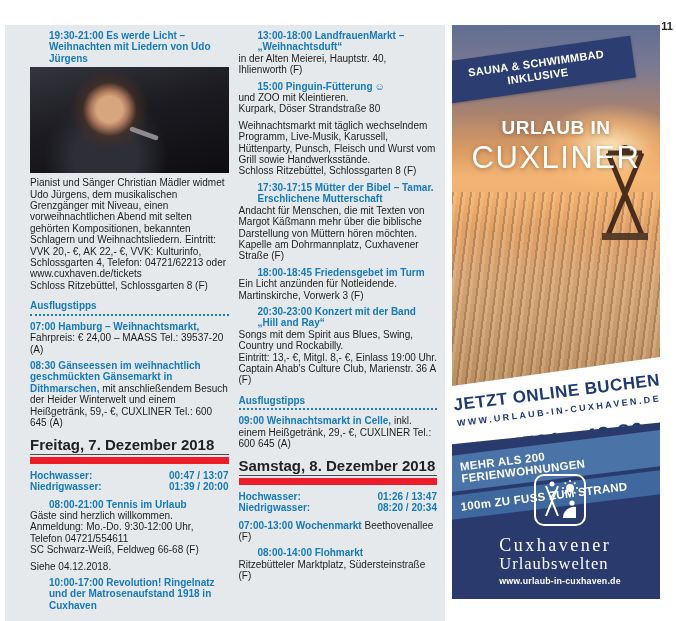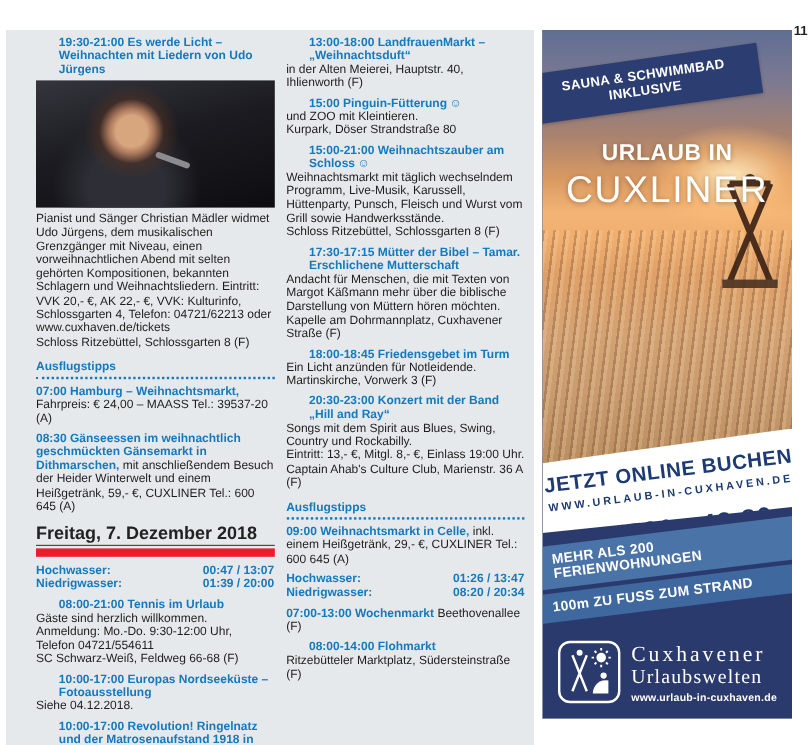--- a/index.html
+++ b/index.html
@@ -51,21 +51,21 @@
   .cta1{font-size:17px;font-weight:bold;letter-spacing:.5px;}
   .cta2{font-size:9px;font-weight:bold;letter-spacing:2.4px;margin-top:3px;}
   .phone-row{transform:rotate(-7deg);display:flex;align-items:center;justify-content:center;gap:8px;
     margin-top:12px;color:#1d3a75;font-size:22px;font-weight:bold;letter-spacing:1px;}
   .ad-bottom{position:absolute;left:0;right:0;bottom:0;height:180px;background:#2b3a6d;
     clip-path:polygon(0 14%,100% 2%,100% 100%,0 100%);}
   .ribbon{position:absolute;left:-10px;right:-10px;transform:rotate(-7deg);color:#fff;font-weight:bold;
     font-size:11.5px;padding:6px 18px;letter-spacing:.3px;}
   .r1{top:24px;background:#4a74a8;}
   .r2{top:64px;background:#3f689f;}
-  .logo-row{position:absolute;bottom:13px;left:13px;right:5px;display:flex;align-items:center;gap:9px;color:#fff;}
+  .logo-row{position:absolute;bottom:13px;left:13px;right:5px;display:flex;align-items:center;gap:9px;color:#fff;flex-direction:column;}
   .logo-box{width:52px;height:52px;border:2px solid #fff;border-radius:10px;flex:none;box-sizing:border-box;}
   .logo-title{font-family:"Liberation Serif",serif;font-size:18px;letter-spacing:2.5px;line-height:20px;}
   .logo-sub{font-family:"Liberation Serif",serif;font-size:16.5px;letter-spacing:1px;line-height:18px;}
   .logo-url{font-size:8.8px;font-weight:bold;margin-top:3px;letter-spacing:.2px;}
 </style>
 </head>
 <body>
 
 <div class="pagenum">11</div>
 
@@ -95,39 +95,37 @@
         </div>
       </div>
       <div class="block event">
         <div class="event-title">08:00-21:00 Tennis im Urlaub</div>
         <div class="event-body">Gäste sind herzlich willkommen.
 Anmeldung: Mo.-Do. 9:30-12:00 Uhr,
 Telefon 04721/554611
 SC Schwarz-Weiß, Feldweg 66-68 (F)</div>
       </div>
       <div class="block event">
-        <div class="event-title">10:00-17:00 Europas Nordseeküste – Fotoausstellung</div>
         <div class="event-body">Siehe 04.12.2018.</div>
       </div>
       <div class="block event">
         <div class="event-title">10:00-17:00 Revolution! Ringelnatz und der Matrosenaufstand 1918 in Cuxhaven</div>
       </div>
     </div>
   <div class="col">
       <div class="block event">
         <div class="event-title">13:00-18:00 LandfrauenMarkt – „Weihnachtsduft“</div>
         <div class="event-body">in der Alten Meierei, Hauptstr. 40, Ihlienworth (F)</div>
       </div>
       <div class="block event">
         <div class="event-title">15:00 Pinguin-Fütterung<span class="smiley">☺</span></div>
         <div class="event-body">und ZOO mit Kleintieren.
 Kurpark, Döser Strandstraße 80</div>
       </div>
       <div class="block event">
-        <div class="event-title">15:00-21:00 Weihnachtszauber am Schloss<span class="smiley">☺</span></div>
         <div class="event-body">Weihnachtsmarkt mit täglich wechselndem Programm, Live-Musik, Karussell, Hüttenparty, Punsch, Fleisch und Wurst vom Grill sowie Handwerksstände.
 Schloss Ritzebüttel, Schlossgarten 8 (F)</div>
       </div>
       <div class="block event">
         <div class="event-title">17:30-17:15 Mütter der Bibel – Tamar. Erschlichene Mutterschaft</div>
         <div class="event-body">Andacht für Menschen, die mit Texten von Margot Käßmann mehr über die biblische Darstellung von Müttern hören möchten.
 Kapelle am Dohrmannplatz, Cuxhavener Straße (F)</div>
       </div>
       <div class="block event">
         <div class="event-title">18:00-18:45 Friedensgebet im Turm</div>
@@ -135,20 +133,24 @@
 Martinskirche, Vorwerk 3 (F)</div>
       </div>
       <div class="block event">
         <div class="event-title">20:30-23:00 Konzert mit der Band „Hill and Ray“</div>
         <div class="event-body">Songs mit dem Spirit aus Blues, Swing, Country und Rockabilly.
 Eintritt: 13,- €, Mitgl. 8,- €, Einlass 19:00 Uhr.
 Captain Ahab's Culture Club, Marienstr. 36 A (F)</div>
       </div>
       <div class="tips-header">Ausflugstipps</div>
       <div class="block tip"><span class="lead">09:00 Weihnachtsmarkt in Celle,</span><span> inkl. einem Heißgetränk, 29,- €, CUXLINER Tel.: 600 645 (A)</span></div>
+      <div class="date-block">
+        <div class="date-label">Samstag, 8. Dezember 2018</div>
+        <div class="red-bar"></div>
+      </div>
       <div class="tides">
         <div class="tide-row">
           <span>Hochwasser:</span>
           <span>01:26 / 13:47</span>
         </div>
         <div class="tide-row">
           <span>Niedrigwasser:</span>
           <span>08:20 / 20:34</span>
         </div>
       </div>

